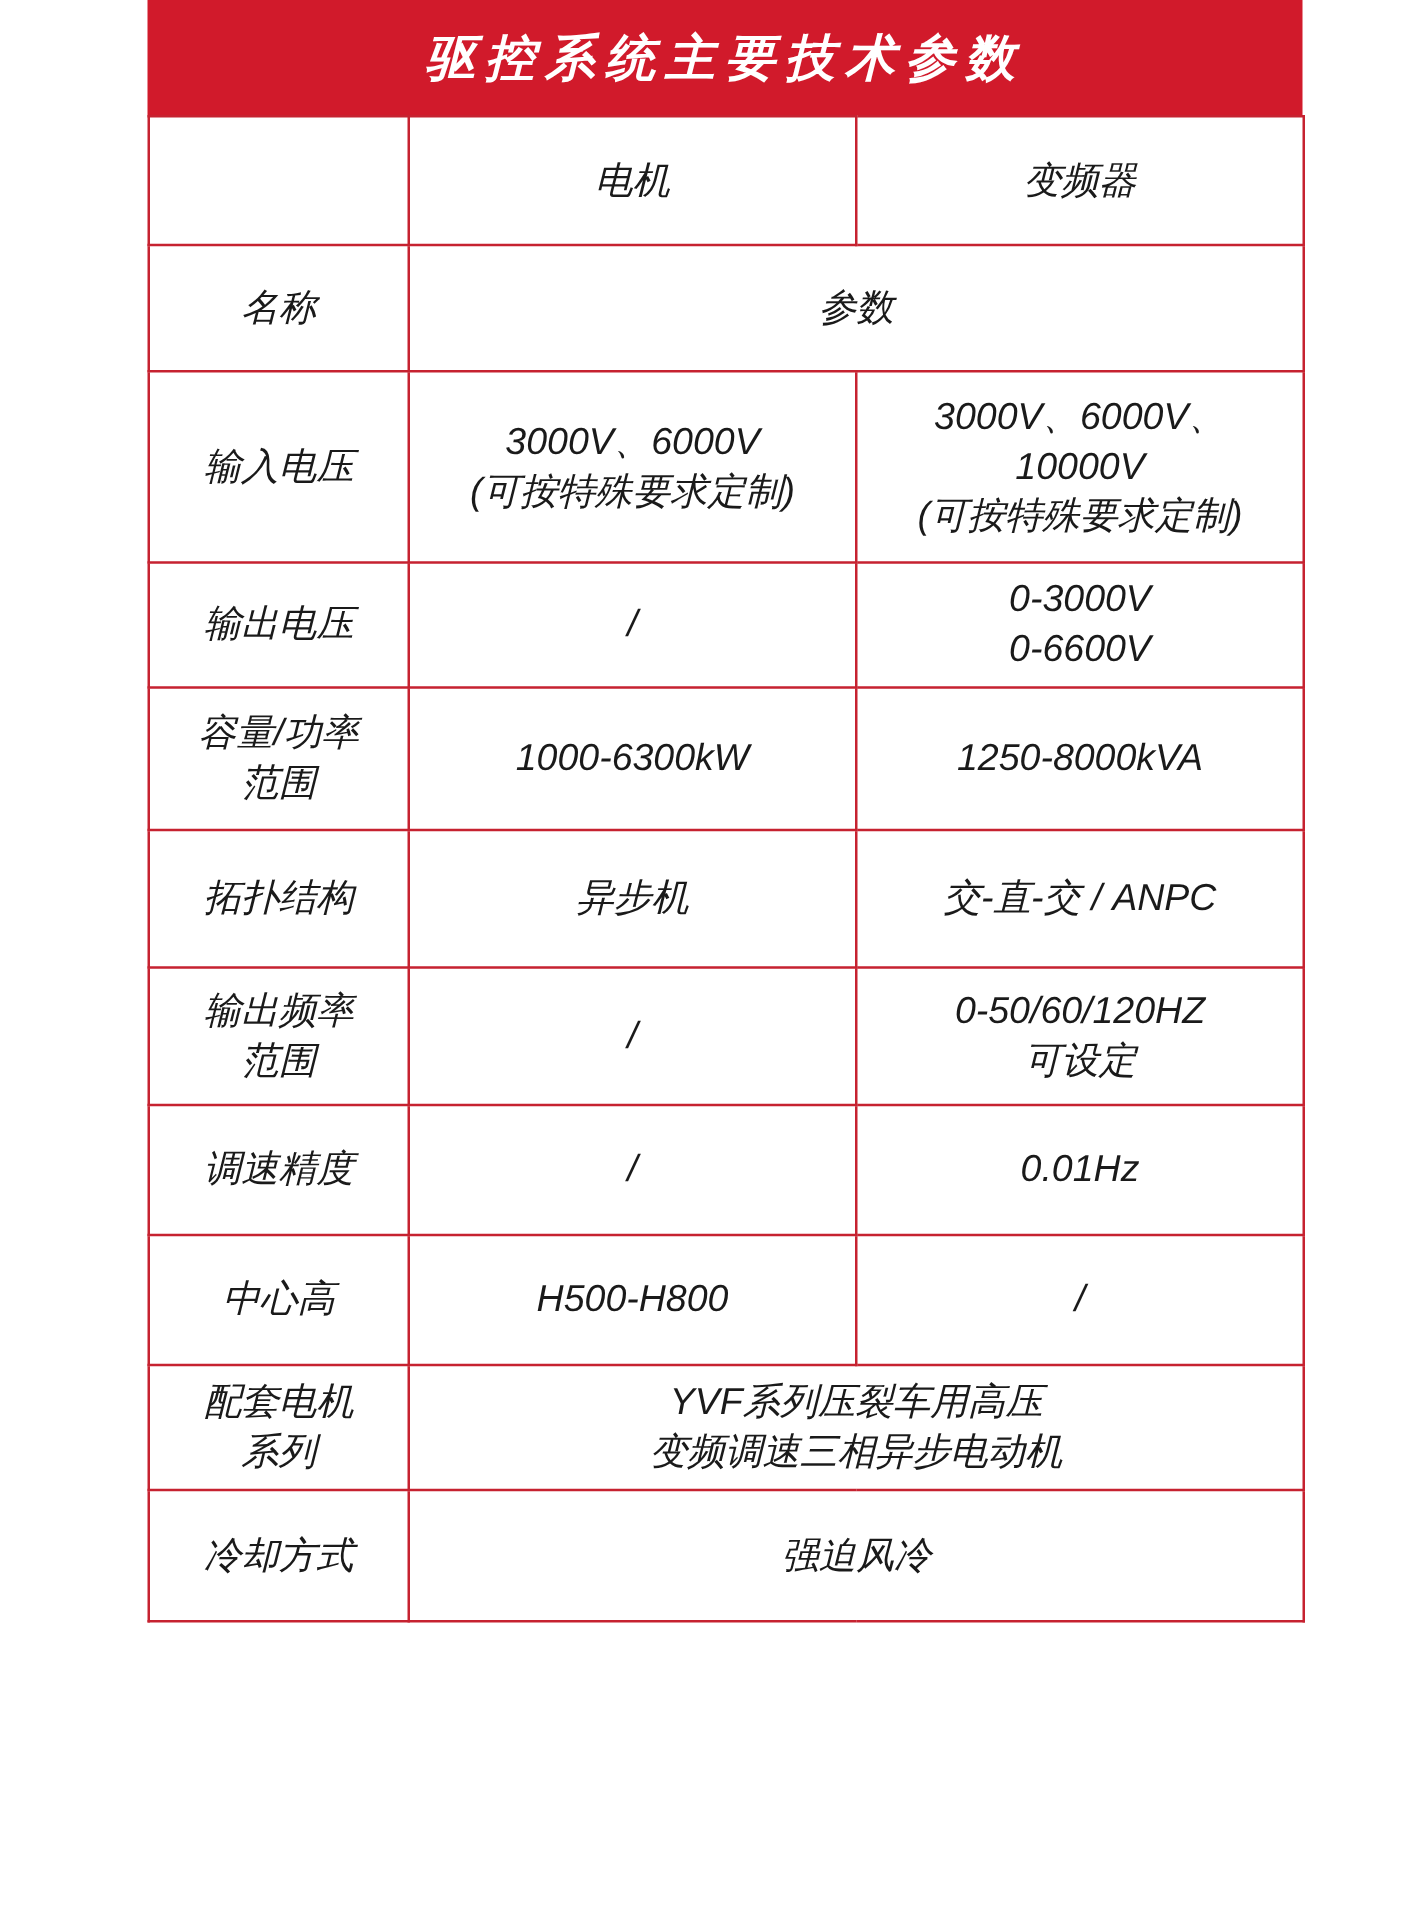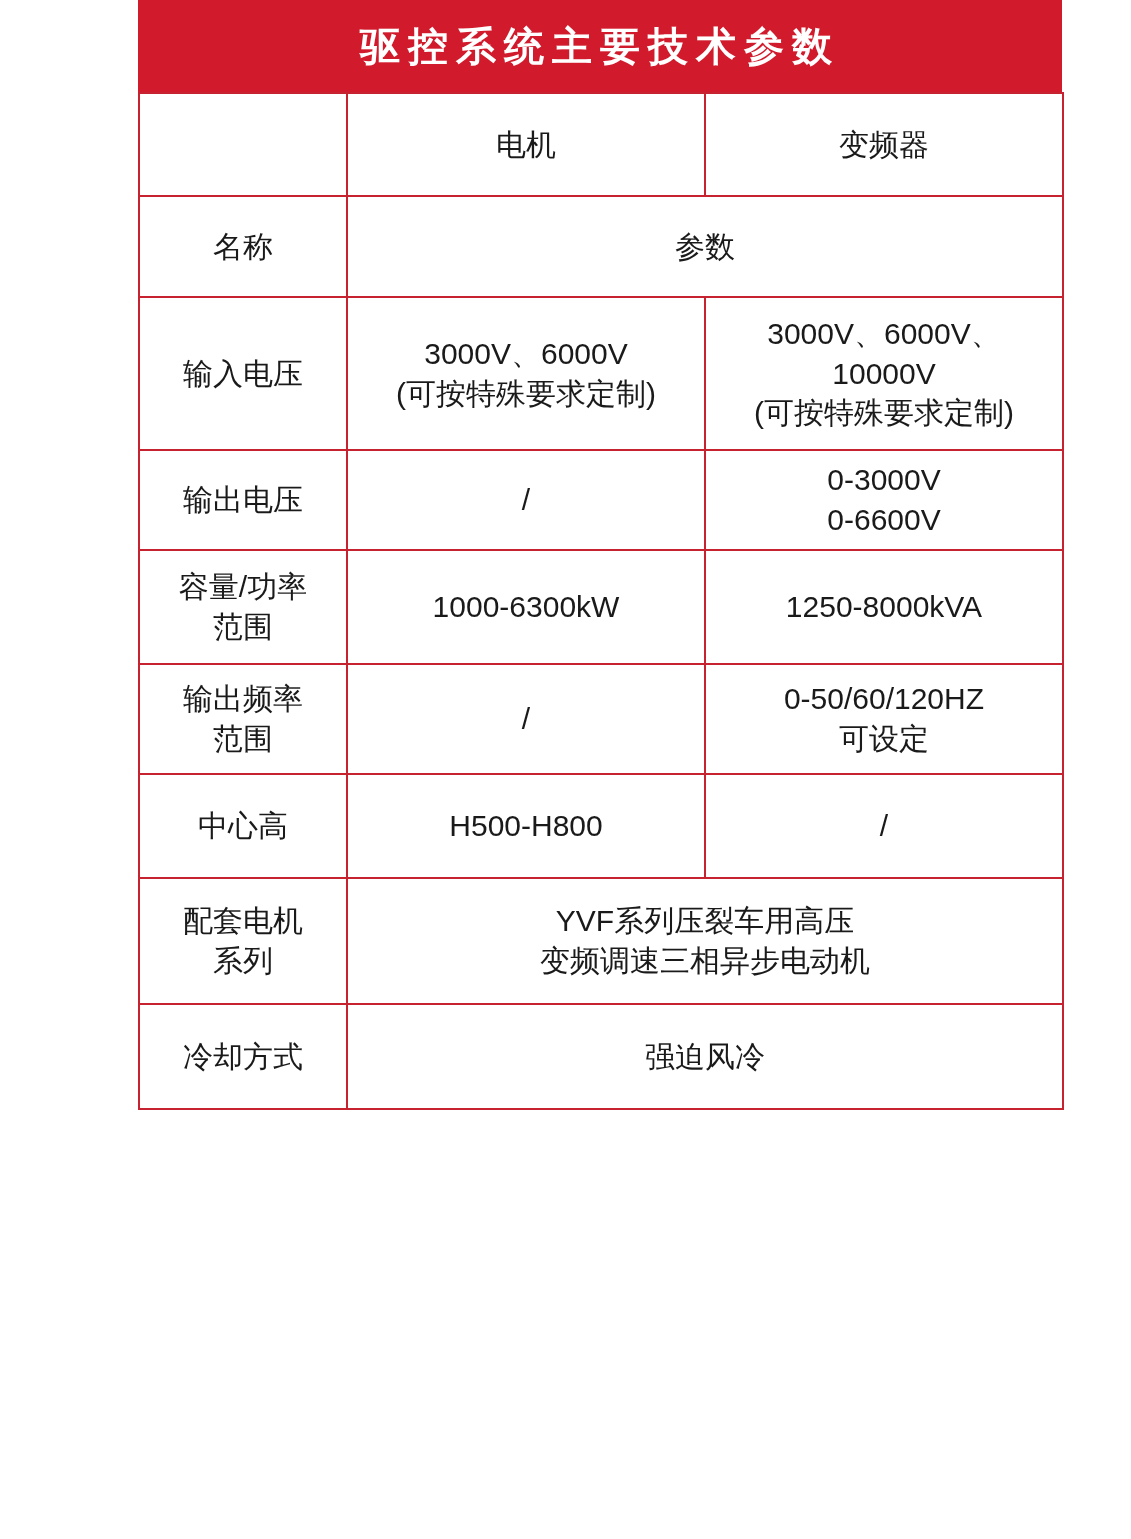--- a/index.html
+++ b/index.html
@@ -11,22 +11,23 @@
   }
   *{box-sizing:border-box;}
   html,body{margin:0;padding:0;}
   body{
     width:1131px;height:1539px;
     background:var(--page_bg,#ffffff);
     font-family:"Liberation Sans","DejaVu Sans",sans-serif;
     color:var(--text,#1a1a1a);
   }
   .sheet{
-    position:absolute;left:138px;top:0;
+    position:absolute;left:118px;top:0;
     width:924px;
+    font-style:italic;
   }
   .title-bar{
     width:100%;height:92px;
     background:var(--header_bg,#d11a2b);
     color:var(--header_text,#ffffff);
     font-size:40px;font-weight:bold;letter-spacing:8px;
     display:flex;align-items:center;justify-content:center;
     text-align:center;
   }
   table.spec{
@@ -50,21 +51,21 @@
   tr.row-colhead{height:103px;}
   tr.row-name{height:101px;margin-top:40px;}
   tr.row-0{height:153px;}
   tr.row-1{height:100px;}
   tr.row-2{height:114px;}
   tr.row-3{height:110px;}
   tr.row-4{height:110px;}
   tr.row-5{height:110px;margin-left:48px;}
   tr.row-6{height:104px;}
   tr.row-7{height:104px;}
-  tr.row-m0{height:126px;}
+  tr.row-m0{height:100px;}
   tr.row-m1{height:112px;}
   tr.row-m2{height:105px;}
   td.ta-left{text-align:left;padding-left:18px;padding-right:6px;}
 </style>
 </head>
 <body>
 
 <div class="sheet">
 
   <div class="title-bar">驱控系统主要技术参数</div>
@@ -104,30 +105,40 @@
 0-6600V</td>
     </tr>
 
     <tr class="row-2">
       <td>容量/功率
 范围</td>
       <td>1000-6300kW</td>
       <td>1250-8000kVA</td>
     </tr>
 
+    <tr class="row-3">
+      <td>拓扑结构</td>
+      <td>异步机</td>
+      <td>交-直-交 / ANPC</td>
+    </tr>
 
 
     <tr class="row-5">
       <td>输出频率
 范围</td>
       <td>/</td>
       <td>0-50/60/120HZ
 可设定</td>
     </tr>
 
+    <tr class="row-6">
+      <td>调速精度</td>
+      <td>/</td>
+      <td>0.01Hz</td>
+    </tr>
 
     <tr class="row-7">
       <td>中心高</td>
       <td>H500-H800</td>
       <td>/</td>
     </tr>
 
     <tr class="row-m0">
       <td>配套电机
 系列</td>

